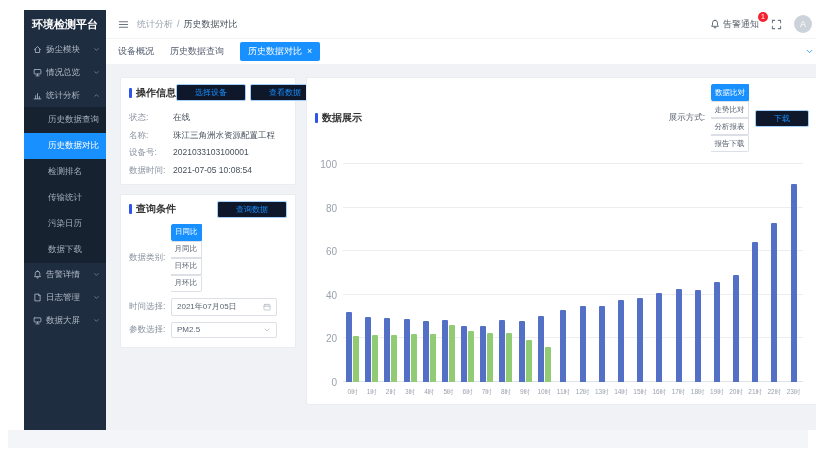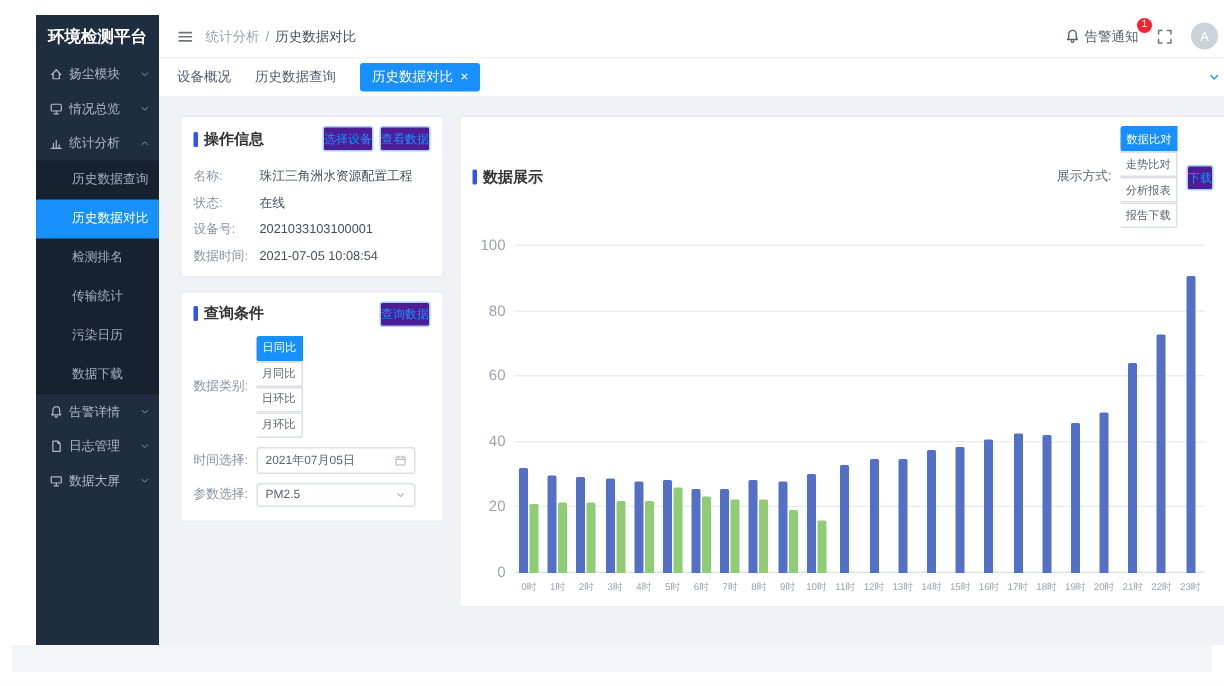--- a/index.html
+++ b/index.html
@@ -43,21 +43,21 @@
   .tab-caret { position:absolute; right:10px; color:#1890ff; display:inline-flex; cursor:pointer; }
   .tab-caret svg { width:9px; height:9px; }
 
   .content { flex:1; background:#f0f2f5; padding:13px 6px 0 14px; display:flex; gap:10px; min-height:0; }
   .left-col { width:176px; flex-shrink:0; display:flex; flex-direction:column; gap:9px; }
   .card { background:#fff; border:1px solid #e9ecf0; border-radius:2px; }
   .card-head { display:flex; padding:6px 8px 4px; }
   .card-title { display:flex; align-items:center; gap:4px; font-size:10px; font-weight:bold; color:#333; white-space:nowrap; }
   .title-bar { width:3px; height:10px; background:#2f54eb; border-radius:1px; }
   .head-btns { margin-left:auto; display:flex; gap:4px; }
-  .btn { font-size:8px; color:#1890ff; border:1px solid #a3d0fa; background:#4c1d95; border-radius:2px; padding:2px 0; cursor:pointer; white-space:nowrap; }
+  .btn { font-size:8px; color:#1890ff; border:1px solid #a3d0fa; background:#0f172a; border-radius:2px; padding:2px 18px; cursor:pointer; white-space:nowrap; }
 
   .info-fields { padding:0 8px 8px; }
   .info-row { display:flex; font-size:8.5px; margin-top:7px; line-height:1.25; }
   .info-label { width:44px; flex-shrink:0; color:#8a93a0; }
   .info-value { flex:1; color:#454f5b; white-space:nowrap; }
 
   .query-rows { padding:2px 8px 9px; display:flex; flex-direction:column; gap:6px; }
   .q-row { display:flex; align-items:center; font-size:8.5px; }
   .q-label { width:42px; flex-shrink:0; color:#8a93a0; }
   .seg-group { display:flex;flex-direction:column; }
@@ -247,26 +247,26 @@
               <span class="title-bar"></span>
               <span>操作信息</span>
             </div>
             <div class="head-btns">
               <button class="btn">选择设备</button>
               <button class="btn">查看数据</button>
             </div>
           </div>
           <div class="info-fields">
               <div class="info-row">
+                <span class="info-label">状态:</span>
+                <span class="info-value">在线</span>
+              </div>
+              <div class="info-row">
                 <span class="info-label">名称:</span>
                 <span class="info-value">珠江三角洲水资源配置工程</span>
-              </div>
-              <div class="info-row">
-                <span class="info-label">状态:</span>
-                <span class="info-value">在线</span>
               </div>
               <div class="info-row">
                 <span class="info-label">设备号:</span>
                 <span class="info-value">2021033103100001</span>
               </div>
               <div class="info-row">
                 <span class="info-label">数据时间:</span>
                 <span class="info-value">2021-07-05 10:08:54</span>
               </div>
             </div>

